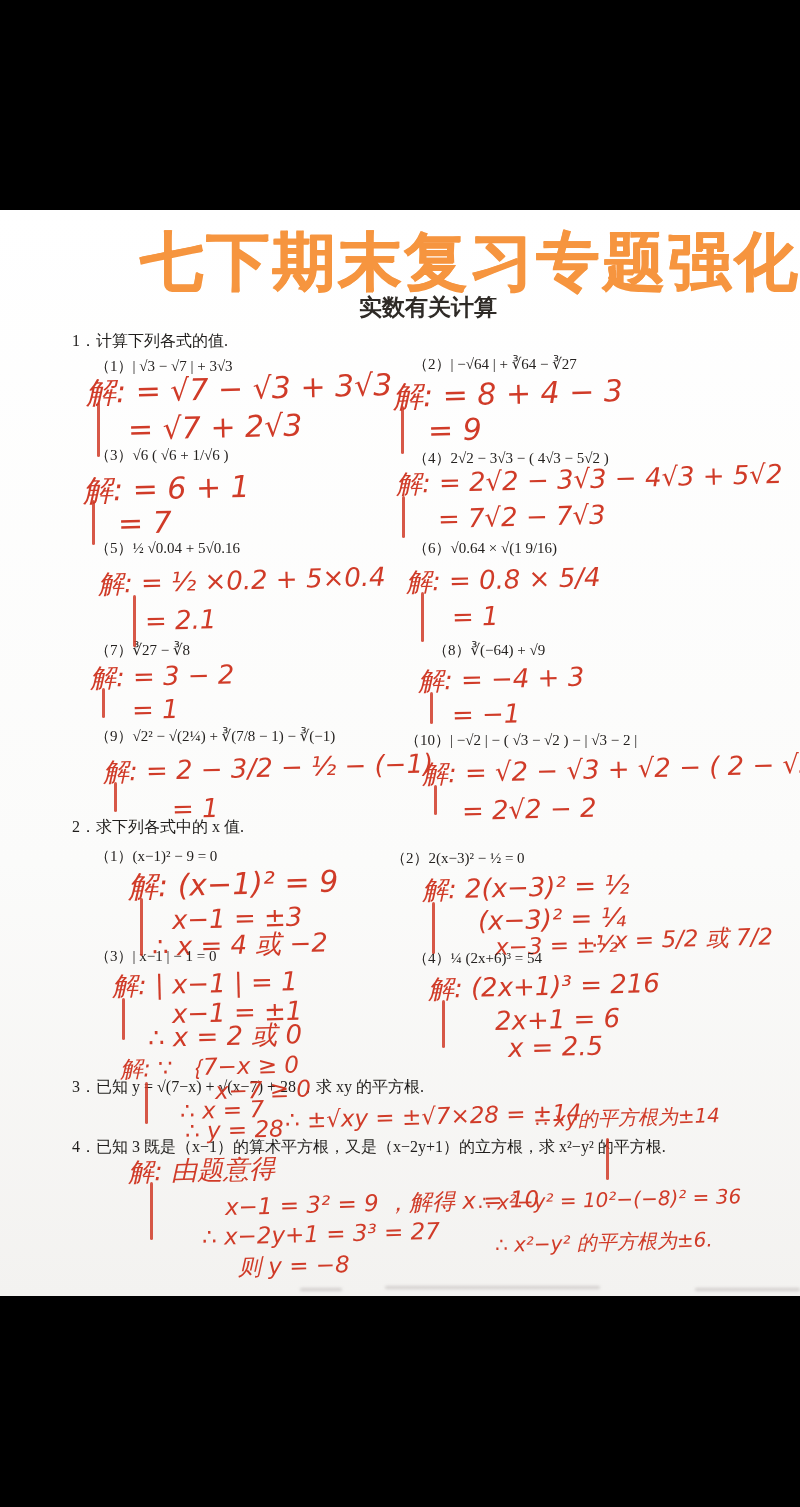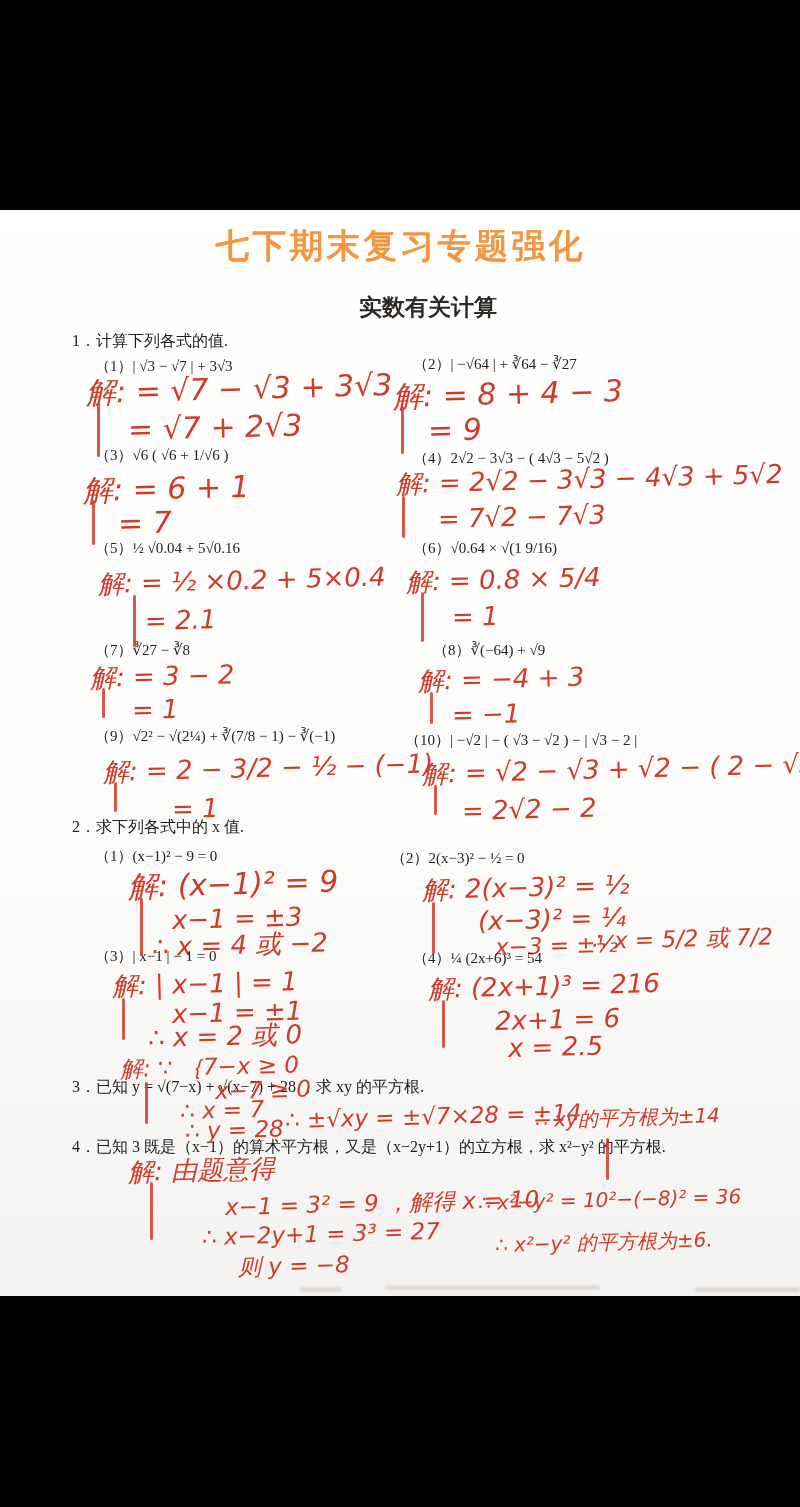--- a/index.html
+++ b/index.html
@@ -4,22 +4,22 @@
 <style>
   html,body{margin:0;padding:0;background:#000;}
   .stage{position:relative;width:800px;height:1507px;background:#000;overflow:hidden;
          font-family:"Liberation Sans",sans-serif;}
   .letterbox{position:absolute;left:0;width:800px;background:#000;}
   .letterbox.top{top:0;height:210px;}
   .letterbox.bottom{top:1296px;height:211px;}
   .page{position:absolute;left:0;top:210px;width:800px;height:1086px;
         background:linear-gradient(180deg,#ffffff 0%,#fbfbfa 60%,#f3f2f0 100%);}
   .page > div{position:absolute;line-height:1.15;}
-  .title{width:800px;left:0;text-align:center;color:#f6953f;font-weight:400;
-         font-size:34px;letter-spacing:3px;text-shadow:1px 0 0 #f6953f,0 1px 0 #f6953f;
+  .title{width:800px;left:0;text-align:right;color:#f6953f;font-weight:700;
+         font-size:63px;letter-spacing:3px;text-shadow:1px 0 0 #f6953f,0 1px 0 #f6953f;
          font-family:"DejaVu Sans",sans-serif;}
   .subtitle{width:800px;left:0;text-align:center;color:#2e2a26;font-weight:700;font-size:23px;}
   .printed{font-family:"Liberation Serif",serif;font-size:15px;color:#252220;white-space:nowrap;}
   .heading{font-size:16px;color:#1f1d1b;}
   .hw{font-family:"DejaVu Sans",sans-serif;font-style:italic;color:#d03b28;
       font-size:26px;white-space:nowrap;transform:rotate(-1.5deg);transform-origin:left center;}
   .hw.lg{font-size:30px;}
   .hw.md{font-size:23px;}
   .hw.sm{font-size:20px;}
   .stroke{position:absolute;width:3px;background:#d03b28;border-radius:2px;opacity:.85;}

